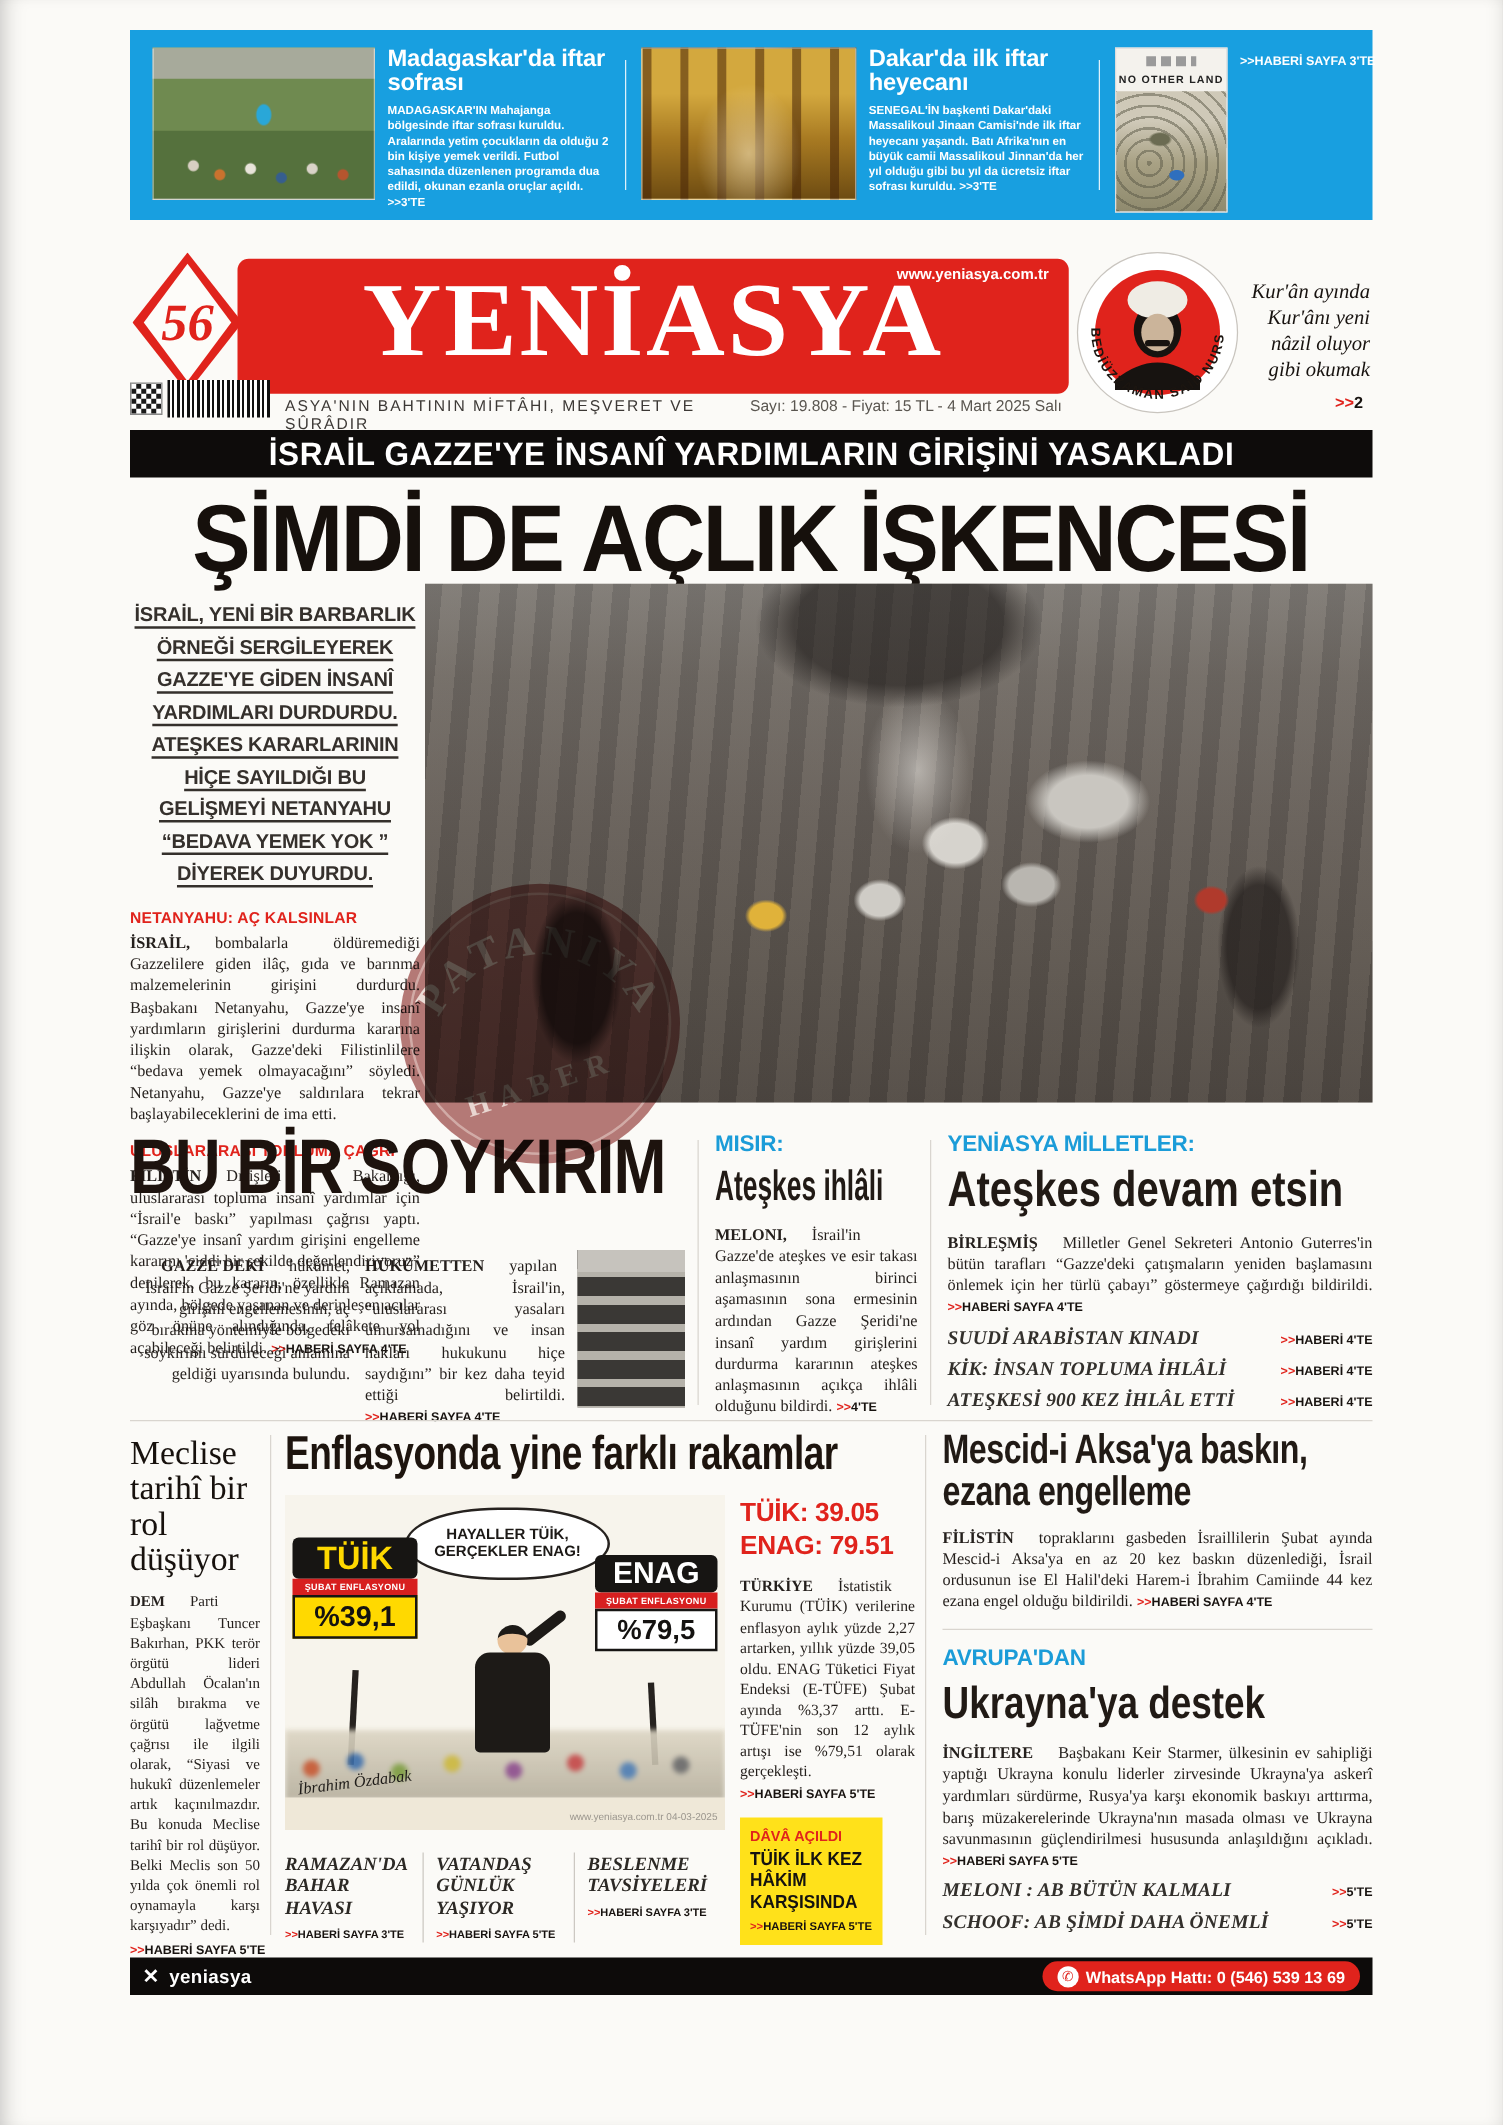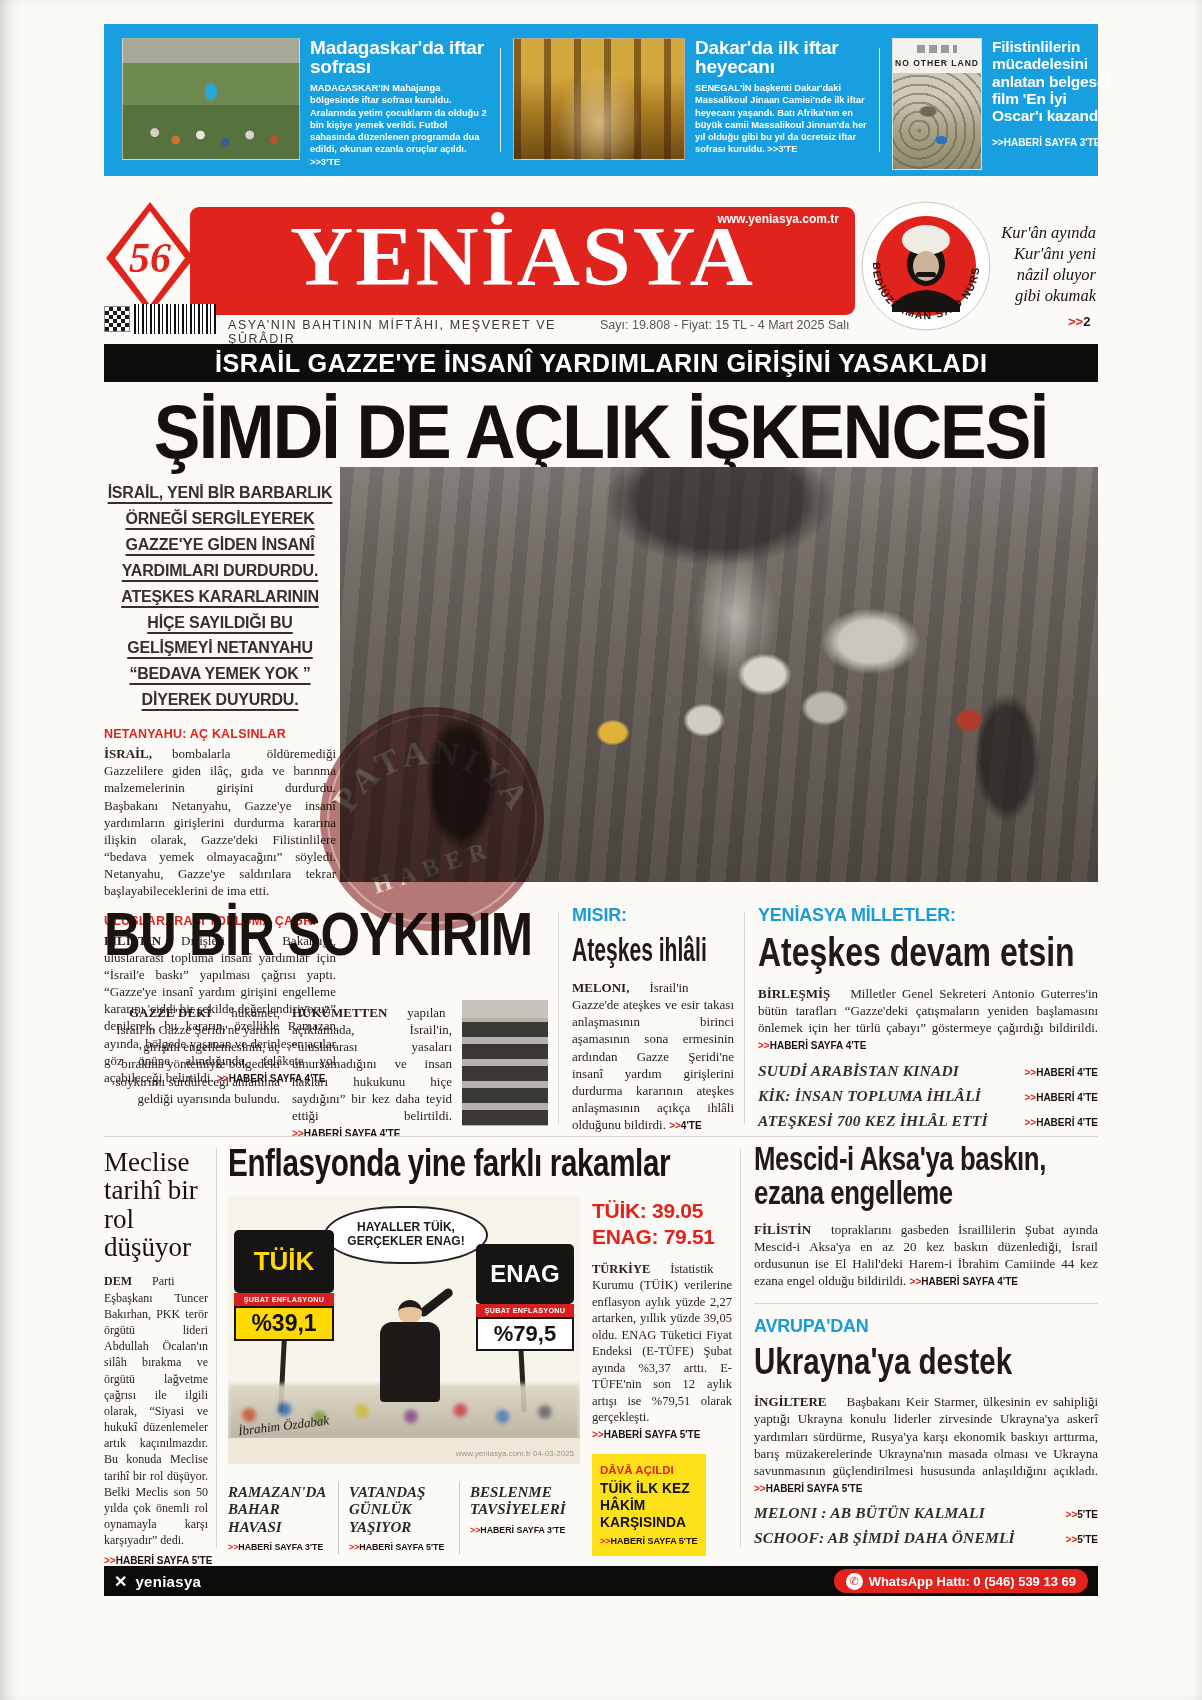--- a/index.html
+++ b/index.html
@@ -88,21 +88,21 @@
 .brief{font-family:"Liberation Serif",serif;font-style:italic;font-weight:bold;font-size:15.5px;color:#33302c;letter-spacing:.2px}
 .hr{height:1px;background:#d9d5cf}
 
 .ph{font-family:"Liberation Serif",serif;font-size:27px;line-height:1.05;color:#17110d}
 .fig{font-weight:bold;font-size:21px;color:#e0231c;letter-spacing:-.3px;line-height:1.25}
 .ybox{background:#ffe11a;padding:10px 8px;width:114px;margin-top:12px}
 .ybox .yk{font-weight:bold;font-size:11.5px;color:#e0231c}
 .ybox .yt{font-weight:bold;font-size:15px;line-height:1.12;color:#141210;margin-top:4px;transform:scaleX(.92);transform-origin:left}
 .cartoon{left:228px;top:1196px;width:352px;height:268px;background:#f7f4ec;overflow:hidden}
 .bubble{position:absolute;left:96px;top:10px;width:164px;height:58px;background:#fff;border:2px solid #26221f;border-radius:50% / 55%;display:flex;align-items:center;justify-content:center;text-align:center;font-weight:bold;font-size:12px;line-height:1.15;color:#1c1916;padding:4px 12px}
-.plate{background:#171513;border-radius:5px;text-align:center;padding:16px 2px}
+.plate{background:#171513;border-radius:5px;text-align:center;padding:1px 2px}
 .ribbon{background:#d71f1f;color:#fff;font-weight:bold;font-size:7.2px;text-align:center;padding:2px 0;letter-spacing:.3px}
 .valplate{font-weight:bold;text-align:center;padding:2px 0}
 .stick{position:absolute;width:5px;background:#26221f}
 .crowd{position:absolute;left:0;right:0;top:188px;height:56px;filter:blur(2.2px);opacity:.9;background:
  radial-gradient(12px 12px at 6% 55%,#c3542e 0 50%,transparent 62%),
  radial-gradient(12px 12px at 16% 45%,#3a6ca8 0 50%,transparent 62%),
  radial-gradient(12px 12px at 26% 60%,#7a9a3d 0 50%,transparent 62%),
  radial-gradient(12px 12px at 38% 48%,#c9b53a 0 50%,transparent 62%),
  radial-gradient(12px 12px at 52% 58%,#8a4a8a 0 50%,transparent 62%),
  radial-gradient(12px 12px at 66% 47%,#c24444 0 50%,transparent 62%),
@@ -152,21 +152,20 @@
       </div>
     </div>
     <div class="vdiv"></div>
     <div class="item">
       <div class="poster">
         <div class="logos"></div>
         <div class="ptitle">NO OTHER LAND</div>
         <div class="terrain"></div>
       </div>
       <div class="stxt" style="width:120px">
-        <div class="stitle" style="font-size:15.5px;line-height:1.12">Filistinlilerin mücadelesini anlatan belgesel film 'En İyi Oscar'ı kazandı</div>
         <div class="slink"><span class="arr" style="color:#fff">&gt;&gt;</span><span>HABERİ SAYFA 3'TE</span></div>
       </div>
     </div>
   </div>
 
   <div class="abs" style="left:106px;top:202px;width:88px;height:112px">
     <svg width="88" height="112" viewBox="0 0 88 112">
       <polygon points="44,0 88,56 44,112 0,56" fill="#e0231c"></polygon>
       <polygon points="44,9 79,56 44,103 9,56" fill="#fdfcf9"></polygon>
       <text x="44" y="70" text-anchor="middle" font-family="Liberation Serif, serif" font-style="italic" font-weight="bold" font-size="42" fill="#e0231c">56</text>
@@ -264,21 +263,21 @@
     <div style="margin-top:8px">
       <div class="brief-row">
         <span class="brief">SUUDİ ARABİSTAN KINADI</span>
         <span class="lnk"><span class="arr">&gt;&gt;</span><span>HABERİ 4'TE</span></span>
       </div>
       <div class="brief-row">
         <span class="brief">KİK: İNSAN TOPLUMA İHLÂLİ</span>
         <span class="lnk"><span class="arr">&gt;&gt;</span><span>HABERİ 4'TE</span></span>
       </div>
       <div class="brief-row">
-        <span class="brief">ATEŞKESİ 700 KEZ İHLÂL ETTİ</span>
+        <span class="brief">ATEŞKESİ 900 KEZ İHLÂL ETTİ</span>
         <span class="lnk"><span class="arr">&gt;&gt;</span><span>HABERİ 4'TE</span></span>
       </div>
     </div>
   </div>
 
   <div class="abs hr" style="left:104px;top:1136px;width:994px"></div>
 
   <div class="abs" style="left:104px;top:1148px;width:104px">
     <div class="ph">Meclise tarihî bir rol düşüyor</div>
     <p class="bt" style="font-size:12px;line-height:1.35;margin-top:12px"><b>DEM</b><span>Parti Eşbaşkanı Tuncer Bakırhan, PKK terör örgütü lideri Abdullah Öcalan'ın silâh bırakma ve örgütü lağvetme çağrısı ile ilgili olarak, “Siyasi ve hukukî düzenlemeler artık kaçınılmazdır. Bu konuda Meclise tarihî bir rol düşüyor. Belki Meclis son 50 yılda çok önemli rol oynamayla karşı karşıyadır” dedi.</span></p>

